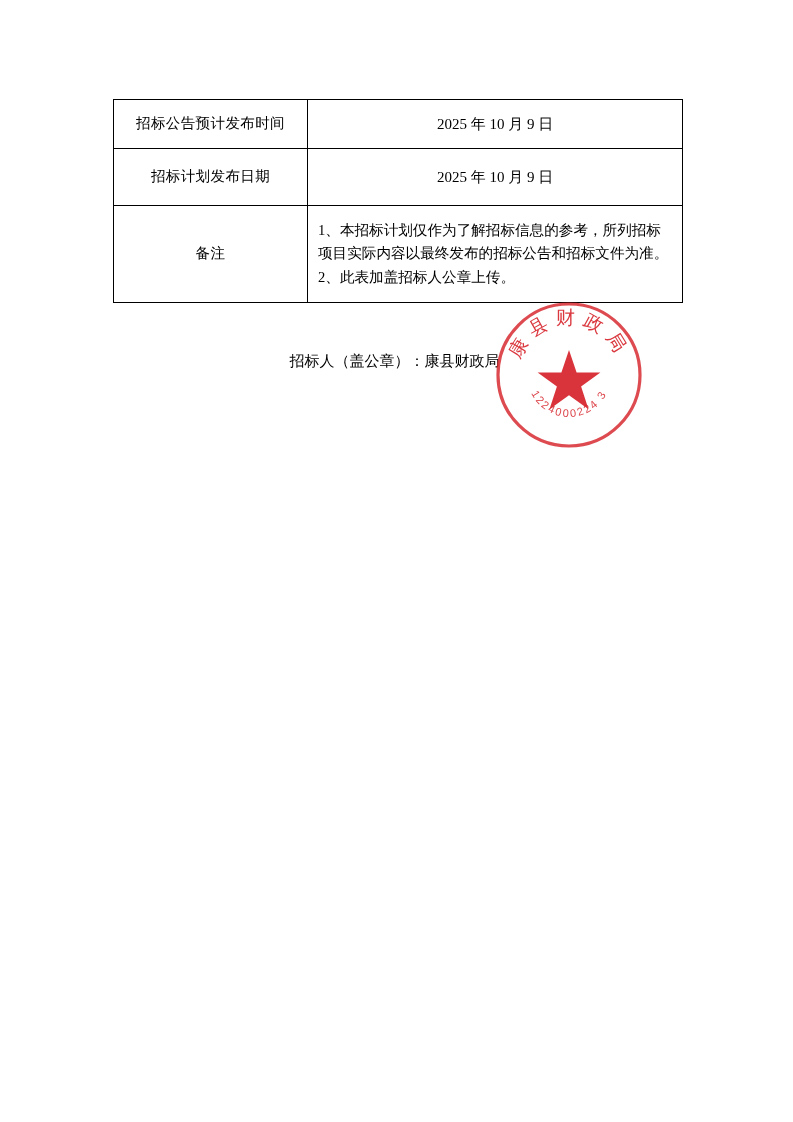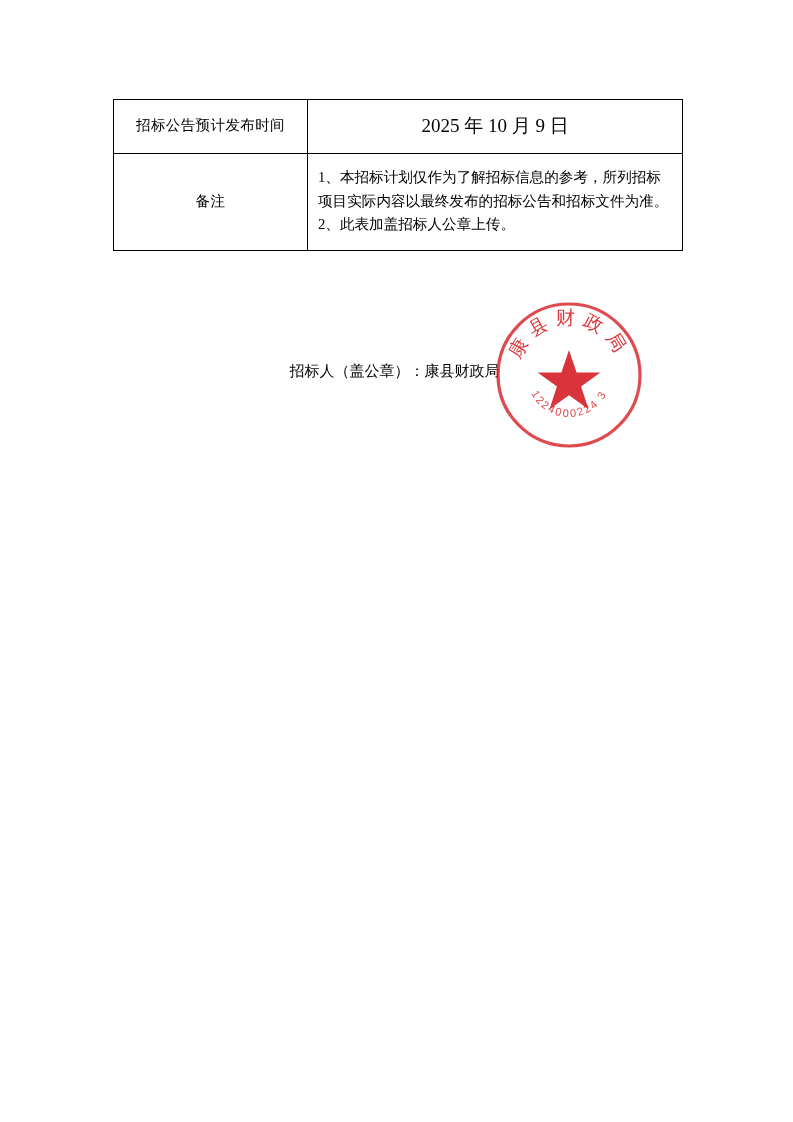--- a/index.html
+++ b/index.html
@@ -46,21 +46,21 @@
 
   .cell-label {
     text-align: center;
     font-size: 14.5px;
     line-height: 1.5;
     padding: 4px 6px;
     letter-spacing: 0.4px;
   }
   .cell-value {
     text-align: center;
-    font-size: 19px;
+    font-size: 15px;
     line-height: 1.5;
     padding: 12px 6px;
   }
   .cell-note {
     text-align: left;
     font-size: 14.6px;
     line-height: 1.62;
     padding: 10px 8px 10px 10px;
     text-indent: 0;
   }
@@ -68,21 +68,21 @@
     margin: 0;
   }
 
   .row-1 td { height: 48px; }
   .row-2 td { height: 56px; }
   .row-3 td { height: 96px; }
 
   .signature-block {
     position: absolute;
     left: 113px;
-    top: 358px;
+    top: 348px;
     width: 567px;
     text-align: center;
     font-size: 15px;
     line-height: 1.85;
   }
   .sig-line {
     display: block;
     text-align: center;
     padding-right: 4px;
   }
@@ -105,20 +105,28 @@
 </head>
 <body>
 
 <div class="page">
 
   <table class="doc-table">
     <tbody>
       <tr class="row-1">
         <td class="col-label">
           <div class="cell-label">招标公告预计发布时间</div>
+        </td>
+        <td class="col-value">
+          <div class="cell-value">2025 年 10 月 9 日</div>
+        </td>
+      </tr>
+      <tr class="row-2">
+        <td class="col-label">
+          <div class="cell-label">招标计划发布日期</div>
         </td>
         <td class="col-value">
           <div class="cell-value">2025 年 10 月 9 日</div>
         </td>
       </tr>
       <tr class="row-3">
         <td class="col-label">
           <div class="cell-label">备注</div>
         </td>
         <td class="col-value">

